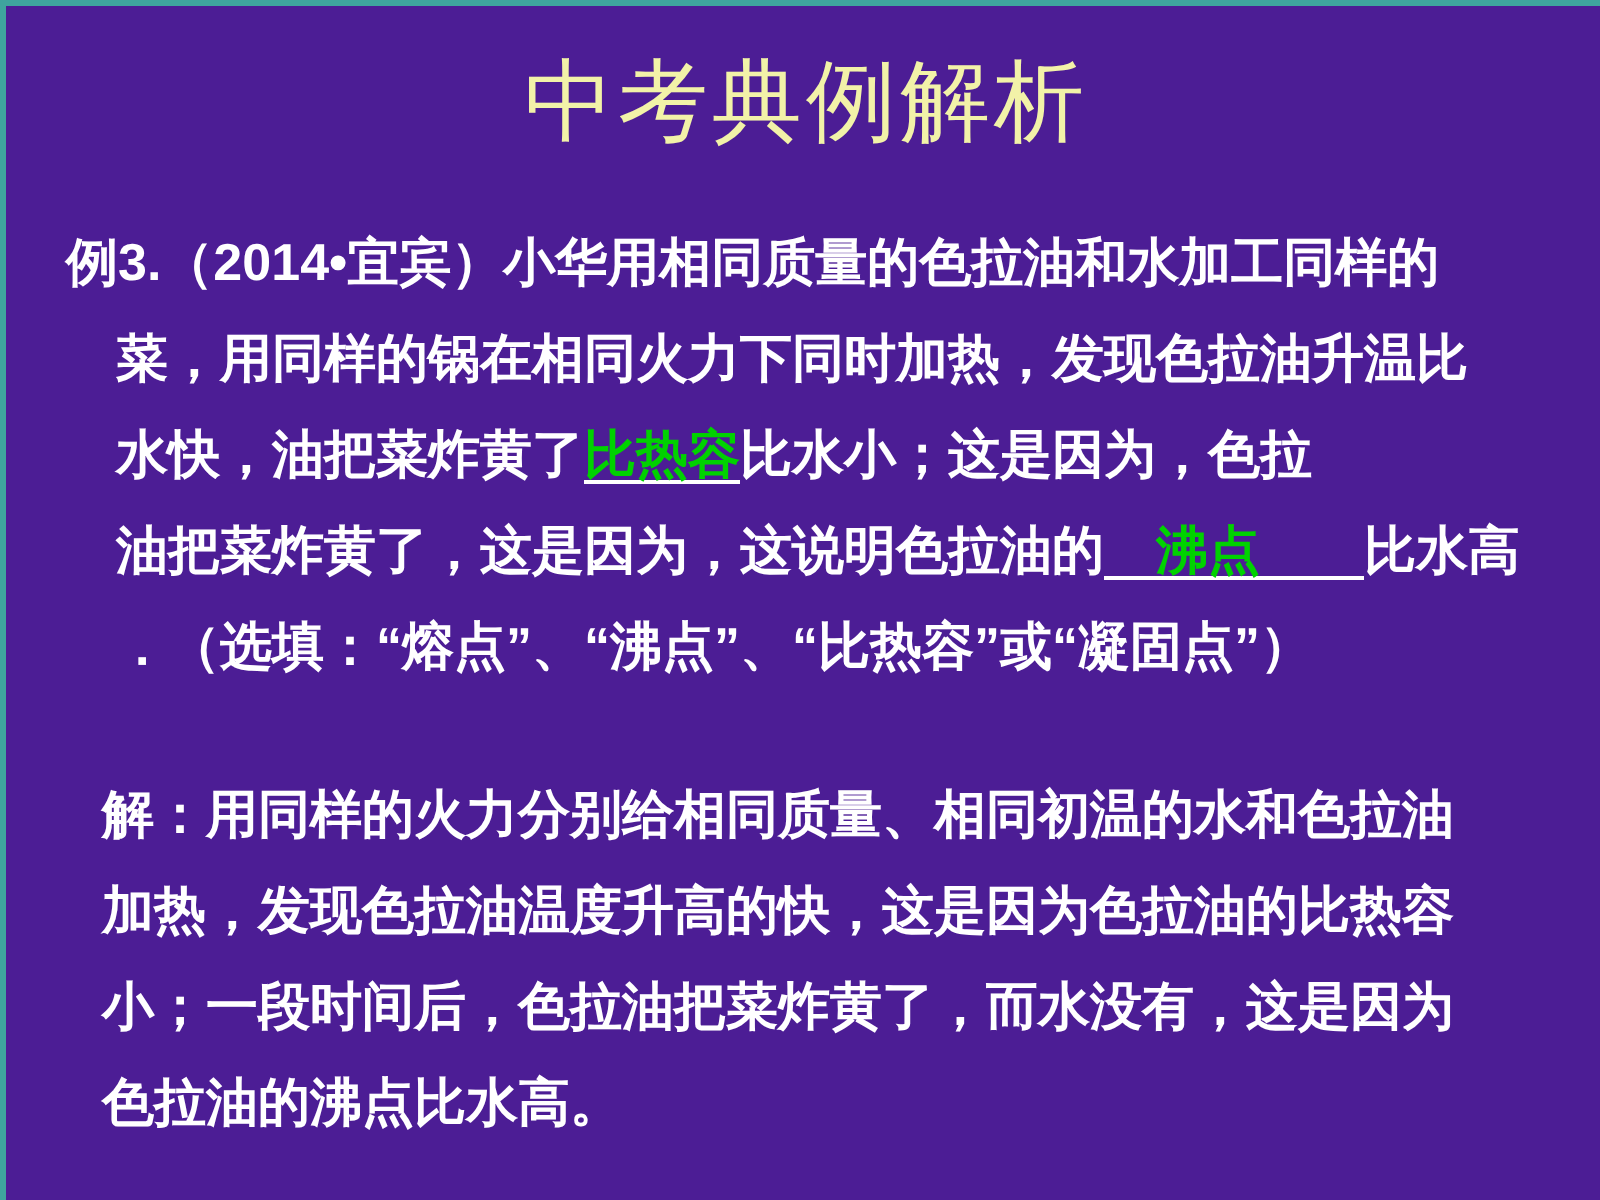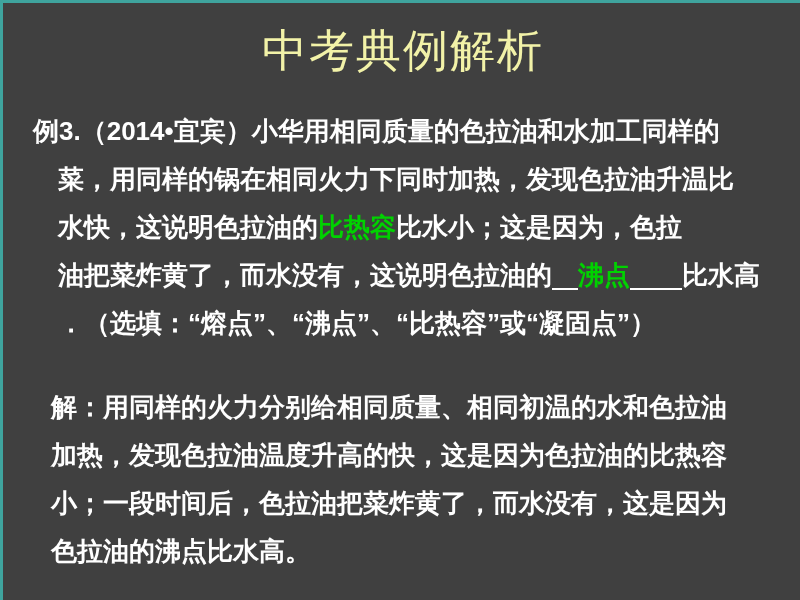--- a/index.html
+++ b/index.html
@@ -9,21 +9,21 @@
   body {
     width: 800px;
     height: 600px;
     overflow: hidden;
     font-family: "Liberation Sans", "DejaVu Sans", sans-serif;
   }
   .slide {
     position: relative;
     width: 800px;
     height: 600px;
-    background: #404040;
+    background: #4c1d95;
     box-sizing: border-box;
     border-top: 3px solid #3FA49E;
     border-left: 3px solid #3FA49E;
     overflow: hidden;
   }
   .slide-title {
     position: absolute;
     top: 20px;
     left: 0;
     width: 800px;
@@ -51,20 +51,21 @@
     line-height: 48px;
     white-space: nowrap;
     letter-spacing: 0px;
   }
   .q-block .text-line { padding-left: 55px; }
   .q-block .text-line.first { padding-left: 30px; }
   .a-block .text-line { padding-left: 48px; }
 
   .blank {
     color: #00D200;
+    text-decoration: underline;
     text-decoration-color: #FFFFFF;
     text-underline-offset: 4px;
     text-decoration-thickness: 2px;
   }
   .blank-pad {
     color: transparent;
     text-decoration: underline;
     text-decoration-color: #FFFFFF;
     text-underline-offset: 4px;
     text-decoration-thickness: 2px;
@@ -83,23 +84,23 @@
 <div class="slide">
 
   <div class="slide-title">中考典例解析</div>
 
   <div class="body-block q-block">
 
     <div class="text-line first">例3.（2014•宜宾）小华用相同质量的色拉油和水加工同样的</div>
 
     <div class="text-line">菜，用同样的锅在相同火力下同时加热，发现色拉油升温比</div>
 
-    <div class="text-line"><span>水快，这说明色拉油的</span><span class="blank">比热容</span><span>比水小；这是因为，色拉</span></div>
+    <div class="text-line"><span>水快，油把菜炸黄了</span><span class="blank">比热容</span><span>比水小；这是因为，色拉</span></div>
 
-    <div class="text-line"><span>油把菜炸黄了，而水没有，这说明色拉油的</span><span class="lead-pad">　</span><span class="blank">沸点</span><span class="blank-pad">　　</span><span>比水高</span></div>
+    <div class="text-line"><span>油把菜炸黄了，这是因为，这说明色拉油的</span><span class="lead-pad">　</span><span class="blank">沸点</span><span class="blank-pad">　　</span><span>比水高</span></div>
 
     <div class="text-line">．（选填：“熔点”、“沸点”、“比热容”或“凝固点”）</div>
   </div>
 
   <div class="body-block a-block">
 
     <div class="text-line">解：用同样的火力分别给相同质量、相同初温的水和色拉油</div>
 
     <div class="text-line">加热，发现色拉油温度升高的快，这是因为色拉油的比热容</div>
 

